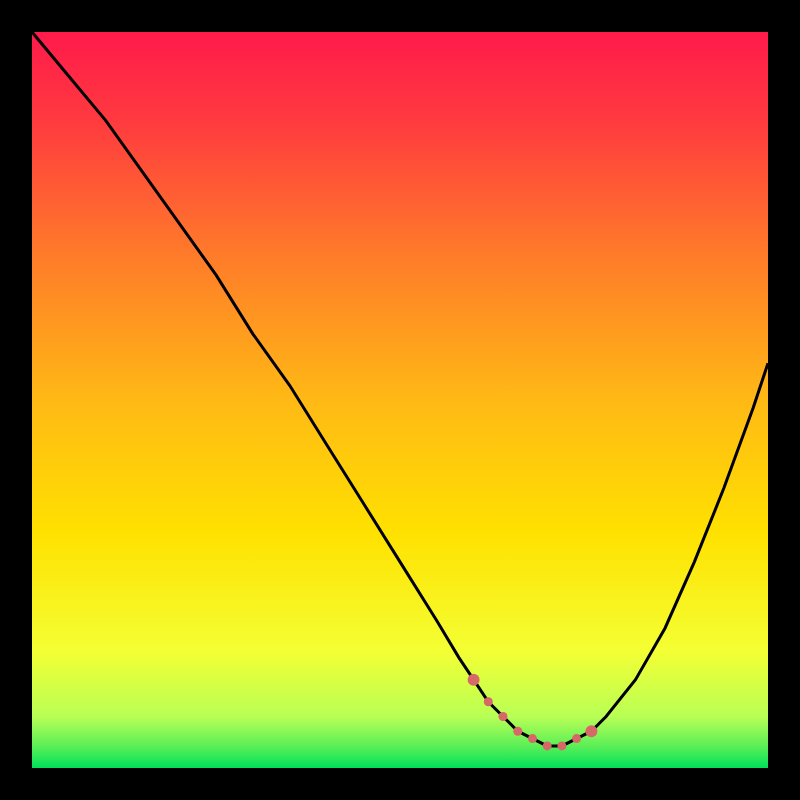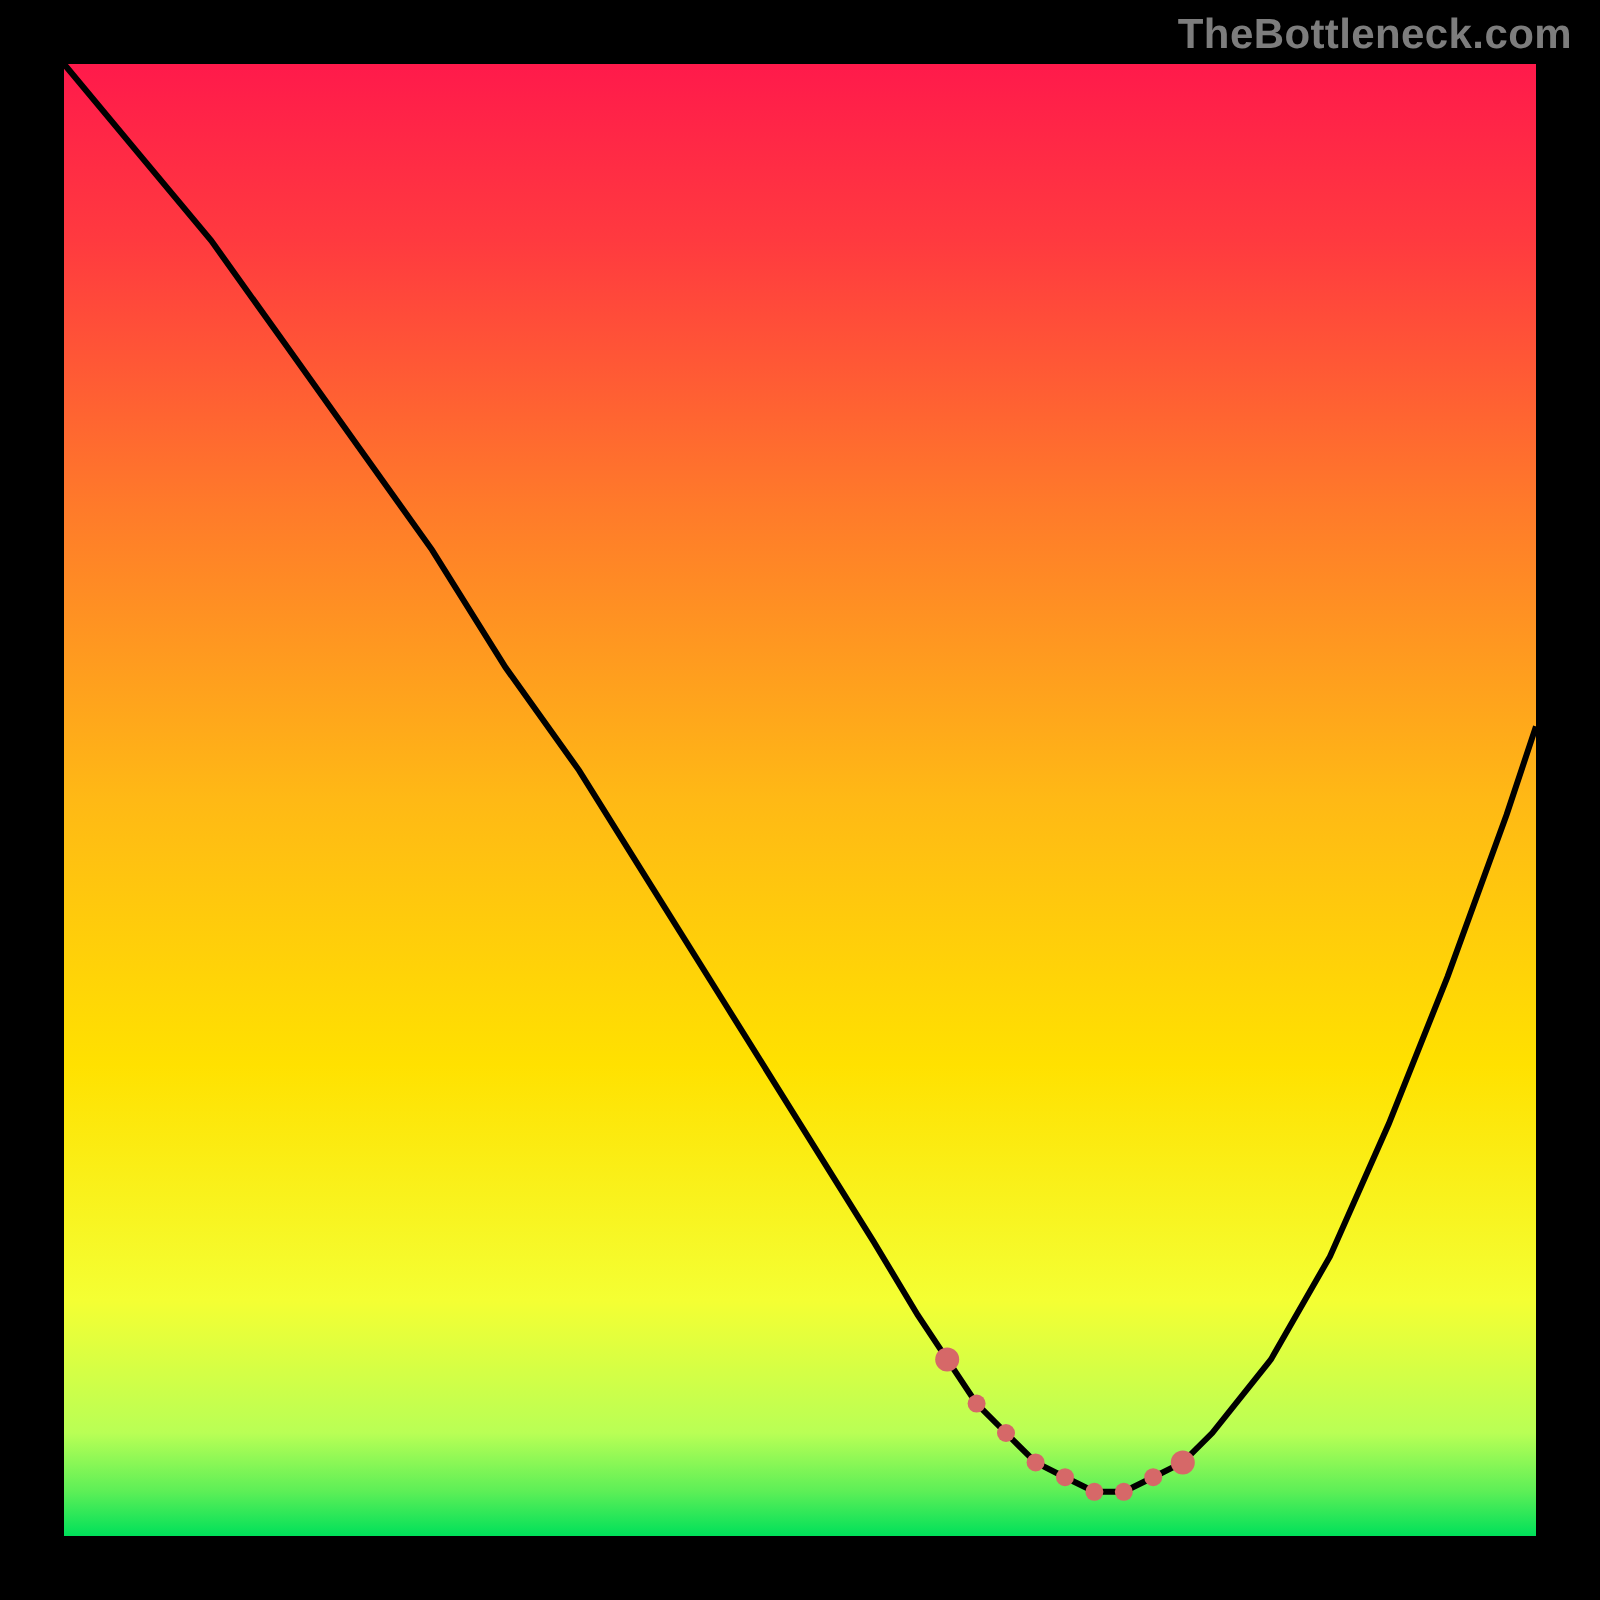--- a/index.html
+++ b/index.html
@@ -4,21 +4,20 @@
 <style>
 body{margin:0;background:#000;font-family:Arial,Helvetica,sans-serif}
 .stage{position:relative;width:800px;height:800px}
 .watermark{position:absolute;top:6px;right:14px;color:#7d7d7d;font-size:21px;font-weight:600;letter-spacing:.2px;z-index:3}
 svg{display:block}
 </style>
 </head>
 <body>
 
 <div class="stage">
-  <div class="watermark">TheBottleneck.com</div>
   <svg id="plot" width="800" height="800">
     <defs>
       <linearGradient id="bg" x1="0" y1="0" x2="0" y2="1">
         <stop id="g0" offset="0%" stop-color="#ff1a4b"></stop>
         <stop id="g1" offset="12%" stop-color="#ff3a3f"></stop>
         <stop id="g2" offset="30%" stop-color="#ff7a2a"></stop>
         <stop id="g3" offset="50%" stop-color="#ffb915"></stop>
         <stop id="g4" offset="68%" stop-color="#ffe100"></stop>
         <stop id="g5" offset="84%" stop-color="#f4ff33"></stop>
         <stop id="g6" offset="93%" stop-color="#b9ff55"></stop>

